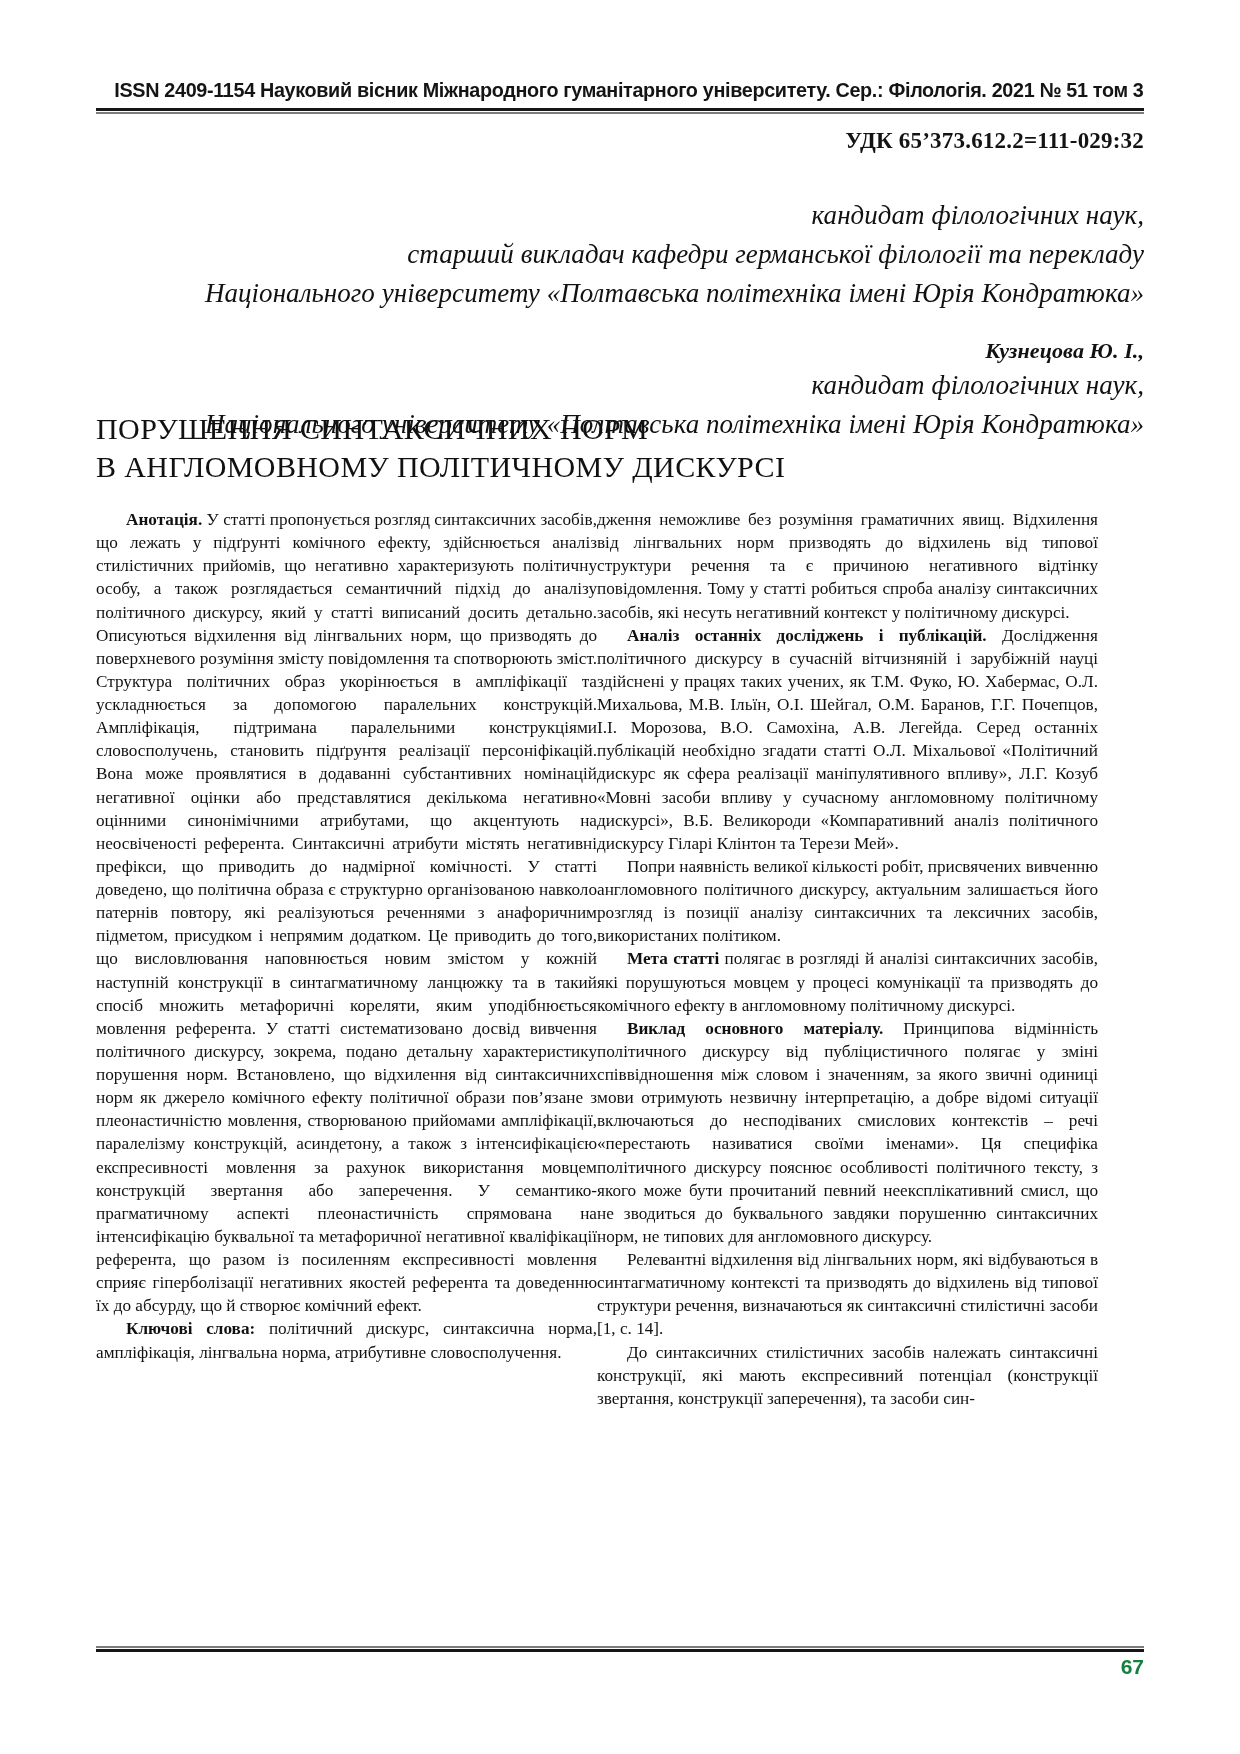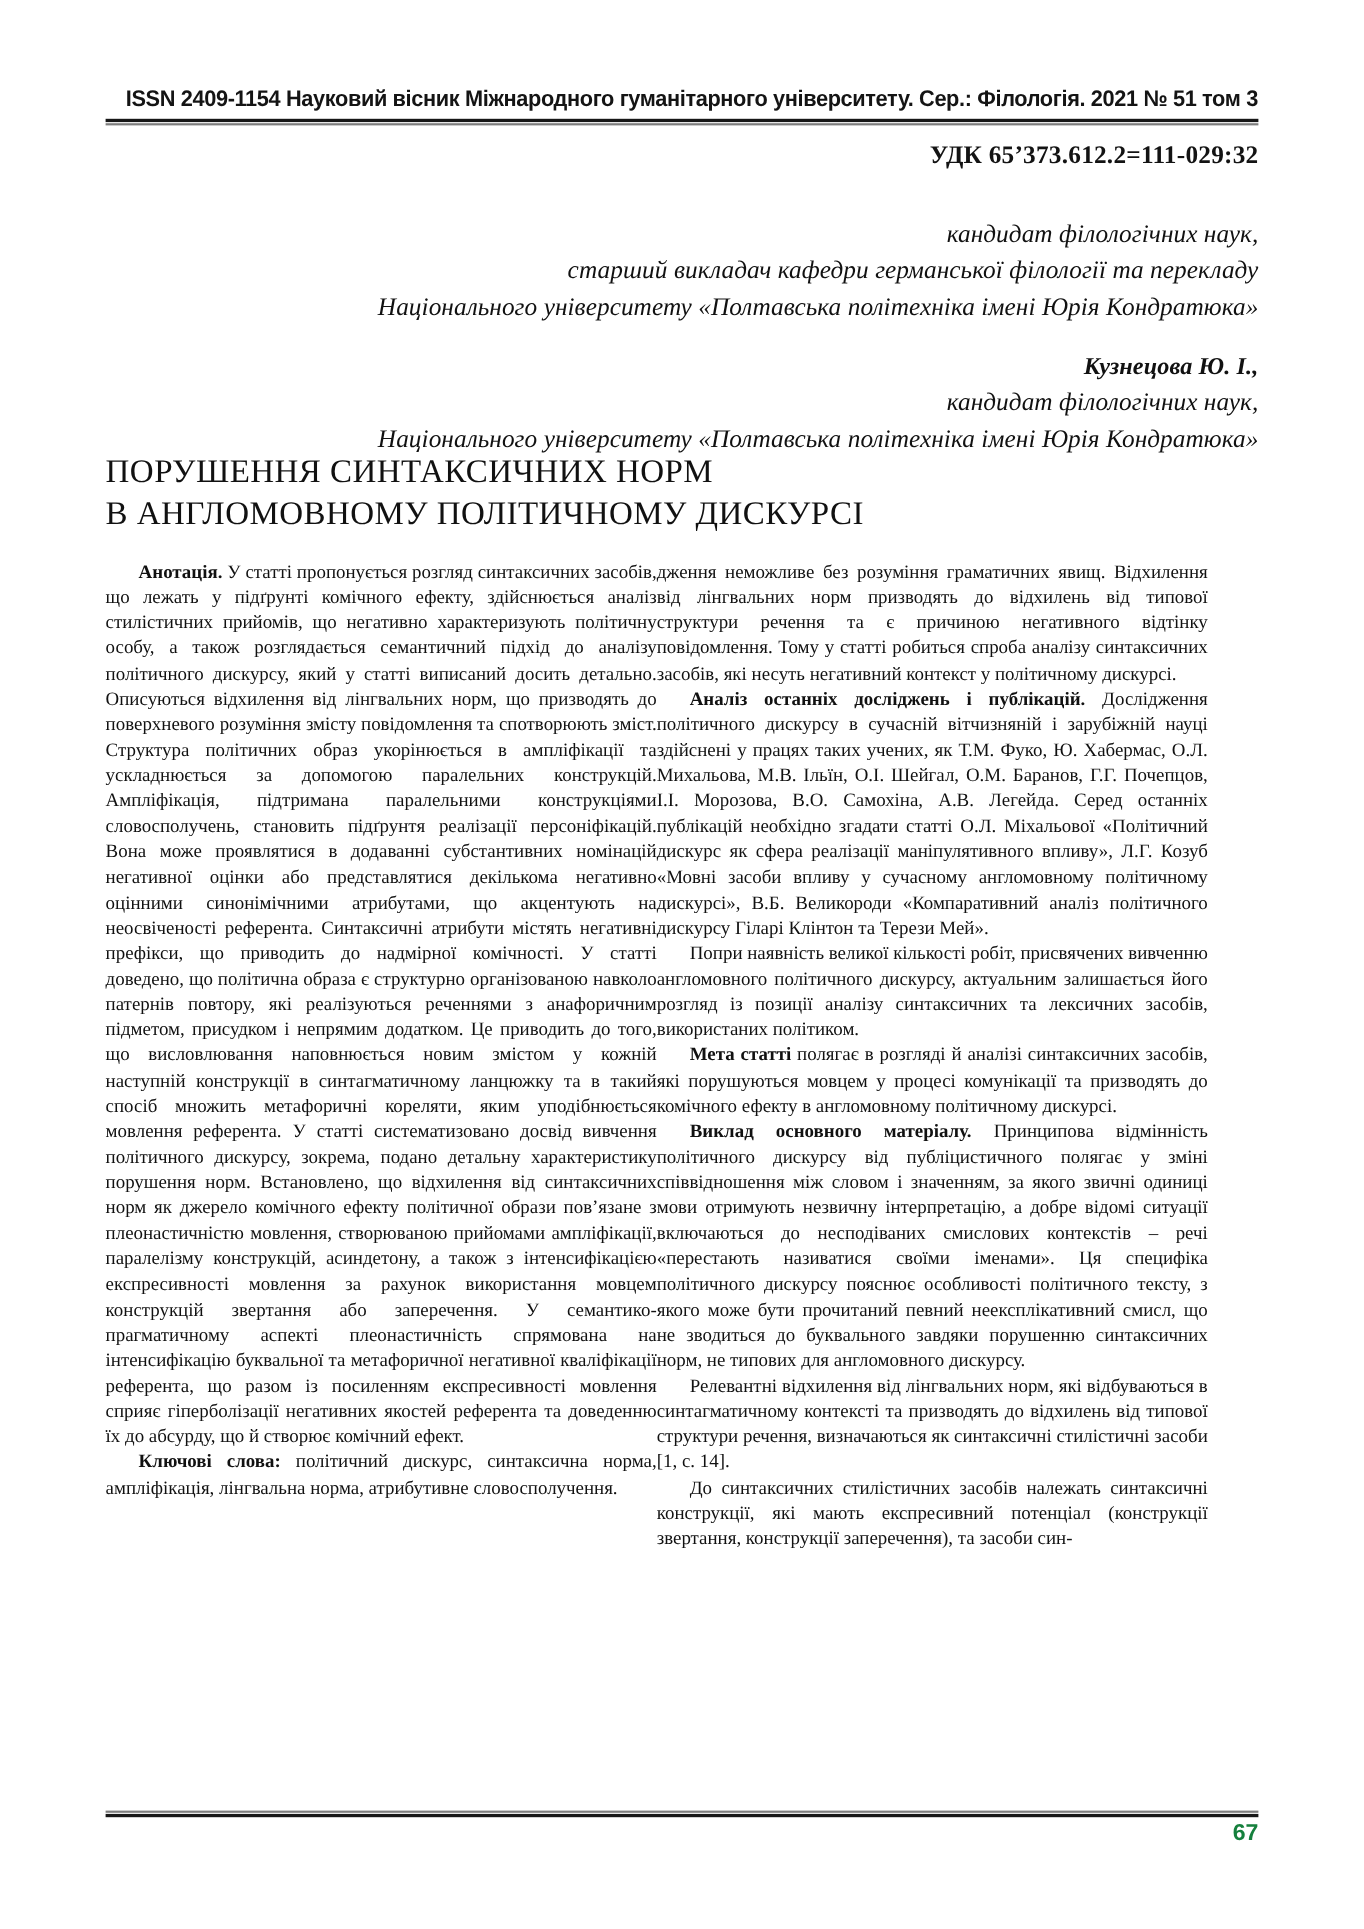--- a/index.html
+++ b/index.html
@@ -83,21 +83,21 @@
   .author-block { margin-bottom: 22px; }
   .author-block:last-child { margin-bottom: 0; }
   .author-name {
     font-size: 22px;
     font-weight: 700;
     font-style: italic;
     line-height: 1.42;
     letter-spacing: 0.1px;
   }
   .author-line {
-    font-size: 23px;
+    font-size: 27px;
     font-style: italic;
     line-height: 1.44;
     letter-spacing: 0.05px;
   }
 
   
   .article-title {
     position: absolute;
     left: 96px;
     top: 410px;

